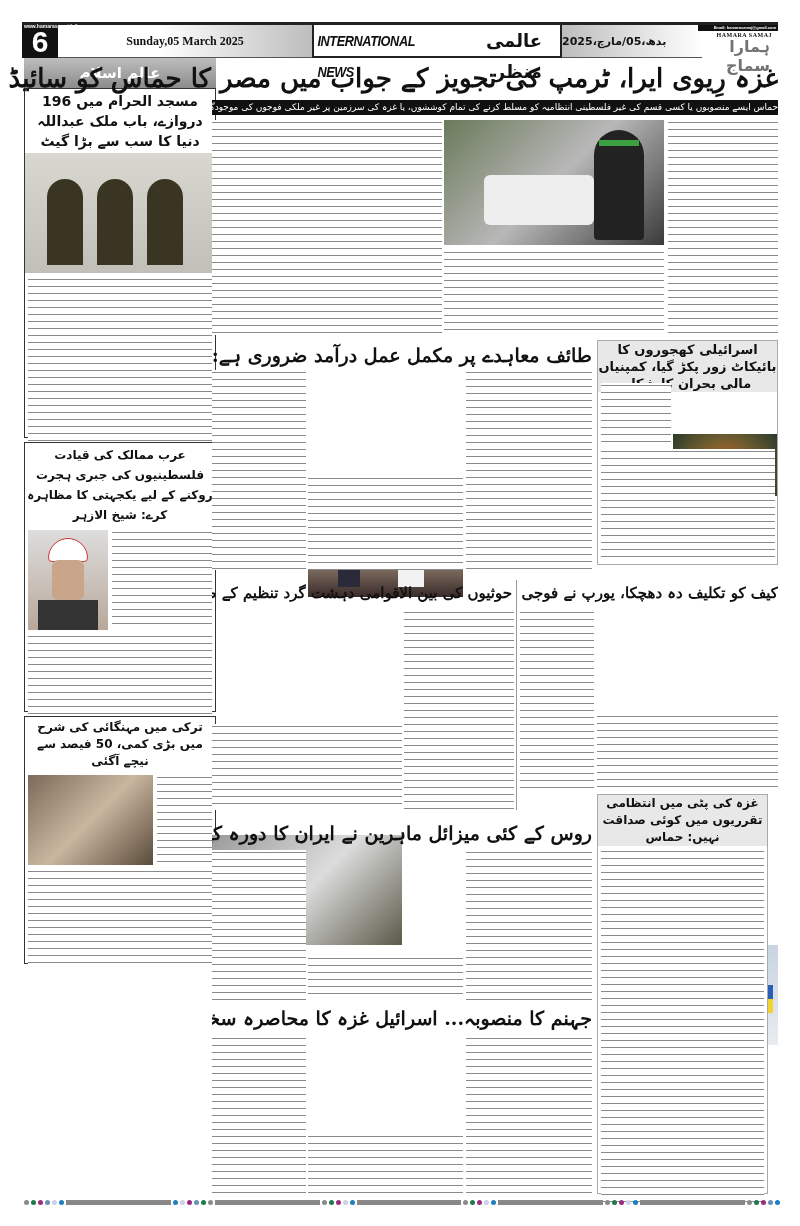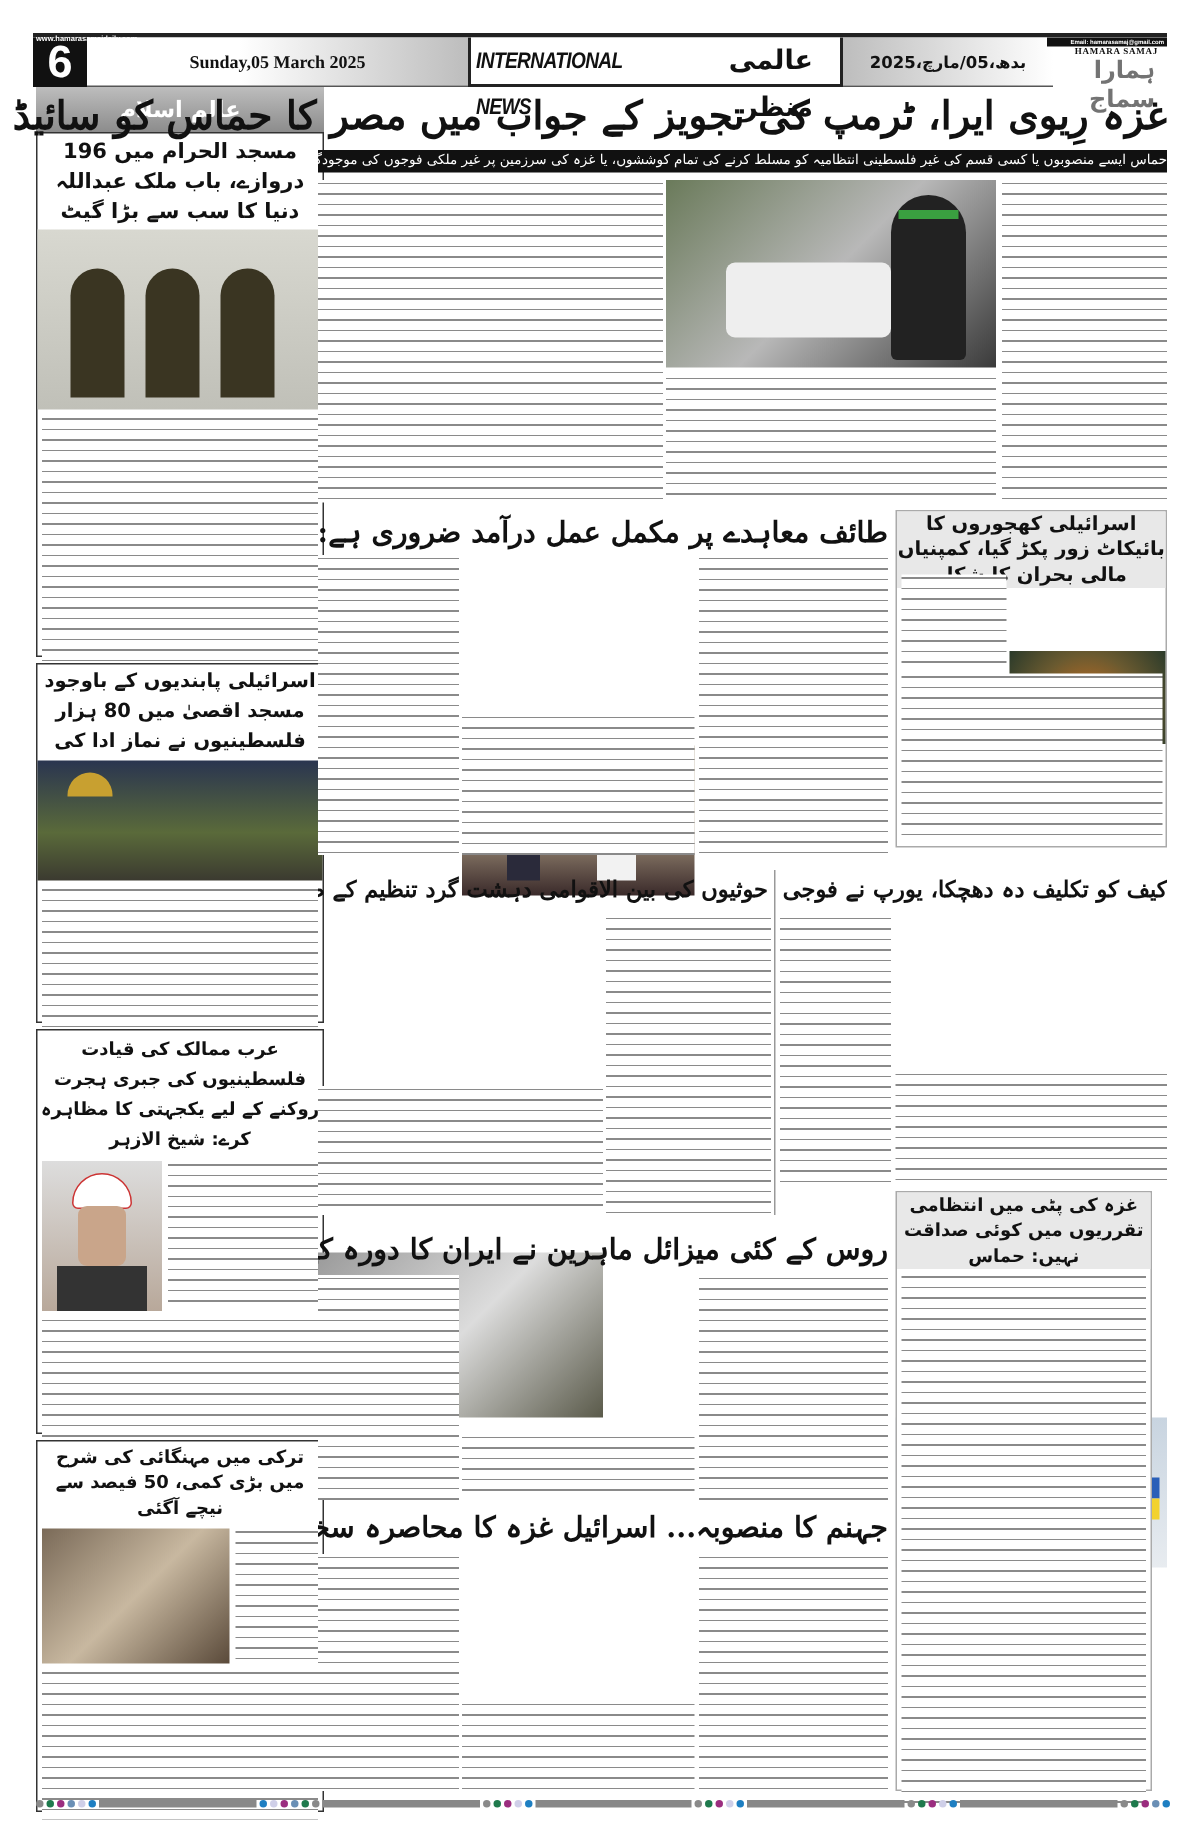--- a/index.html
+++ b/index.html
@@ -6,21 +6,21 @@
 body{width:800px;height:1226px;background:#fff;font-family:"DejaVu Sans",sans-serif;position:relative;overflow:hidden;color:#111}
 .abs{position:absolute}
 
 .hdr{left:22px;top:22px;width:756px;height:36px;border-top:3px solid #222;display:flex;align-items:stretch}
 .pgnum{width:36px;background:#111;color:#fff;font:bold 30px/33px "Liberation Sans",sans-serif;text-align:center}
 .weburl{position:absolute;left:24px;top:23px;font:bold 5px "Liberation Sans",sans-serif;color:#fff}
 .datebar{width:254px;background:linear-gradient(90deg,#fff 0%,#fff 40%,#bdbdbd 100%);font:bold 12px/33px "Liberation Serif",serif;text-align:center;border-bottom:1px solid #555}
 .section{width:250px;display:flex;border:2px solid #222;border-top:none;background:#fff}
 .sec-en{flex:1;font:bold italic 15px/31px "Liberation Sans",sans-serif;letter-spacing:-.5px;padding-left:4px;transform:scaleX(.85);transform-origin:left}
 .sec-ur{flex:1;font:bold 18px/31px "DejaVu Sans",sans-serif;padding-right:18px;direction:rtl}
-.udate{width:140px;background:linear-gradient(90deg,#bdbdbd,#fff);font:bold 11px/33px "DejaVu Sans",sans-serif;text-align:center;direction:rtl;border-bottom:1px solid #555}
+.udate{width:140px;background:linear-gradient(90deg,#bdbdbd,#fff);font:bold 11px/33px "DejaVu Sans",sans-serif;text-align:left;direction:rtl;border-bottom:1px solid #555}
 .mast{flex:1;position:relative;background:#fff}
 .mast .em{position:absolute;right:0;top:0;width:80px;background:#111;color:#fff;font:bold 4px/6px "Liberation Sans",sans-serif;text-align:right;padding-right:2px}
 .mast .en{position:absolute;right:6px;top:7px;font:bold 6px "Liberation Serif",serif;letter-spacing:.5px}
 .mast .ur{position:absolute;right:8px;top:12px;font:bold 16px "DejaVu Sans",sans-serif;color:#737373;direction:rtl}
 
 .col-left{left:24px;top:58px;width:192px;height:1136px}
 .leftbox{border:1px solid #333;background:#fff}
 .banner{height:30px;background:linear-gradient(#bdbdbd,#8c8c8c);color:#fff;font:bold 15px/30px "DejaVu Sans",sans-serif;text-align:center;direction:rtl;letter-spacing:1px}
 .lhead{font:bold 14px/20px "DejaVu Sans",sans-serif;text-align:center;direction:rtl;padding:2px 0}
 .lines{background:repeating-linear-gradient(#fff 0 2px,#8a8a8a 2px 3px,#fff 3px 7px)}
@@ -57,27 +57,20 @@
 <div class="abs col-left">
   <div class="banner">عالمِ اسلام</div>
   <div class="leftbox" style="height:350px">
     <div class="lhead">مسجد الحرام میں 196 دروازے، باب ملک عبداللہ دنیا کا سب سے بڑا گیٹ</div>
     <div class="img" style="height:120px;background:linear-gradient(#d8d8d0,#c0c0b8)">
       <div class="abs" style="left:22px;top:26px;width:36px;height:86px;border-radius:18px 18px 0 0;background:#3a3522"></div>
       <div class="abs" style="left:72px;top:26px;width:36px;height:86px;border-radius:18px 18px 0 0;background:#3a3522"></div>
       <div class="abs" style="left:122px;top:26px;width:36px;height:86px;border-radius:18px 18px 0 0;background:#3a3522"></div>
     </div>
     <div class="lines" style="height:170px;margin:4px 3px"></div>
-  </div>
-  <div class="leftbox" style="height:240px;margin-top:4px">
-    <div class="lhead" style="font-size:13px">اسرائیلی پابندیوں کے باوجود مسجد اقصیٰ میں 80 ہزار فلسطینیوں نے نماز ادا کی</div>
-    <div class="img" style="height:80px;background:linear-gradient(#2a3550,#5a6a3a 60%,#3b3a30)">
-      <div class="abs" style="left:20px;top:8px;width:30px;height:16px;border-radius:15px 15px 0 0;background:#c8a030"></div>
-    </div>
-    <div class="lines" style="height:100px;margin:4px 3px"></div>
   </div>
   <div class="leftbox" style="height:270px;margin-top:4px">
     <div class="lhead" style="font-size:12px">عرب ممالک کی قیادت فلسطینیوں کی جبری ہجرت روکنے کے لیے یکجہتی کا مظاہرہ کرے: شیخ الازہر</div>
     <div style="display:flex;height:100px;margin:3px">
       <div class="img" style="width:80px;background:linear-gradient(#ddd,#b8a89a)">
         <div class="abs" style="left:20px;top:8px;width:40px;height:24px;border-radius:20px 20px 4px 4px;background:#fff;border:1px solid #c33"></div>
         <div class="abs" style="left:24px;top:30px;width:32px;height:40px;border-radius:6px;background:#c9a58a"></div>
         <div class="abs" style="left:10px;top:70px;width:60px;height:30px;background:#333"></div>
       </div>
       <div class="lines" style="flex:1;margin-left:4px"></div>

